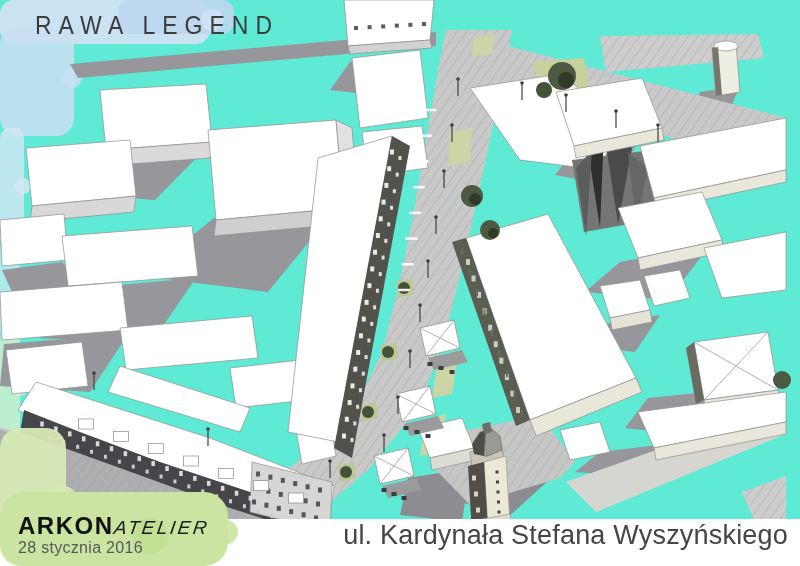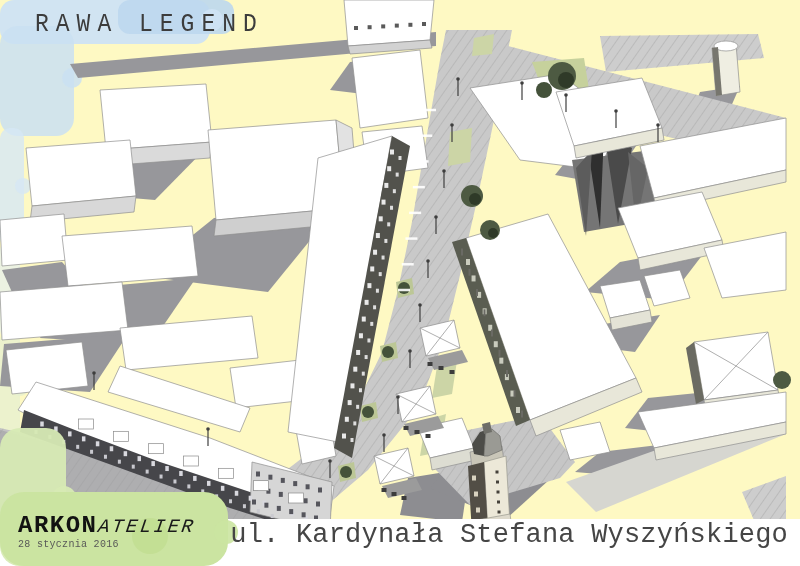--- a/index.html
+++ b/index.html
@@ -1,26 +1,26 @@
 <!DOCTYPE html>
 <html><head>
 <meta charset="utf-8">
 <style>
   html,body{margin:0;padding:0;background:#fff;}
-  #stage{position:relative;width:800px;height:566px;background:#fef9c3;overflow:hidden;
-         font-family:Liberation Mono, monospace;}
+  #stage{position:relative;width:800px;height:566px;background:#5eead4;overflow:hidden;
+         font-family:Liberation Sans, sans-serif;}
   #render-svg{position:absolute;left:0;top:0;}
   .txt{position:absolute;white-space:nowrap;}
   #logo-rawa{left:35px;top:10px;font-size:23px;letter-spacing:7px;color:#3c3c3c;
              transform:scaleY(1.12);transform-origin:left top;font-weight:400;}
   #footer-brand{left:18px;top:513px;line-height:1.05;}
   #arkon-bold{font-weight:bold;font-size:24px;letter-spacing:1.5px;color:#121212;}
   #arkon-script{font-style:italic;font-size:19px;letter-spacing:2.5px;color:#1a1a1a;
                 display:inline-block;transform:skewX(-8deg);}
-  #date-label{font-size:10px;color:#585858;margin-top:2px;letter-spacing:.3px;}
+  #date-label{font-size:16px;color:#585858;margin-top:2px;letter-spacing:.3px;}
   #street-title{right:12px;top:520px;font-size:27px;color:#454545;letter-spacing:.2px;}
 </style>
 </head>
 <body>
 
 <div id="stage">
   <svg id="render-svg" width="800" height="566" viewBox="0 0 800 566">
     <defs>
       <pattern id="hatch" width="8" height="8" patternUnits="userSpaceOnUse" patternTransform="rotate(35)">
         <line x1="0" y1="0" x2="0" y2="8" stroke="#ababab" stroke-width="1.1"></line>

